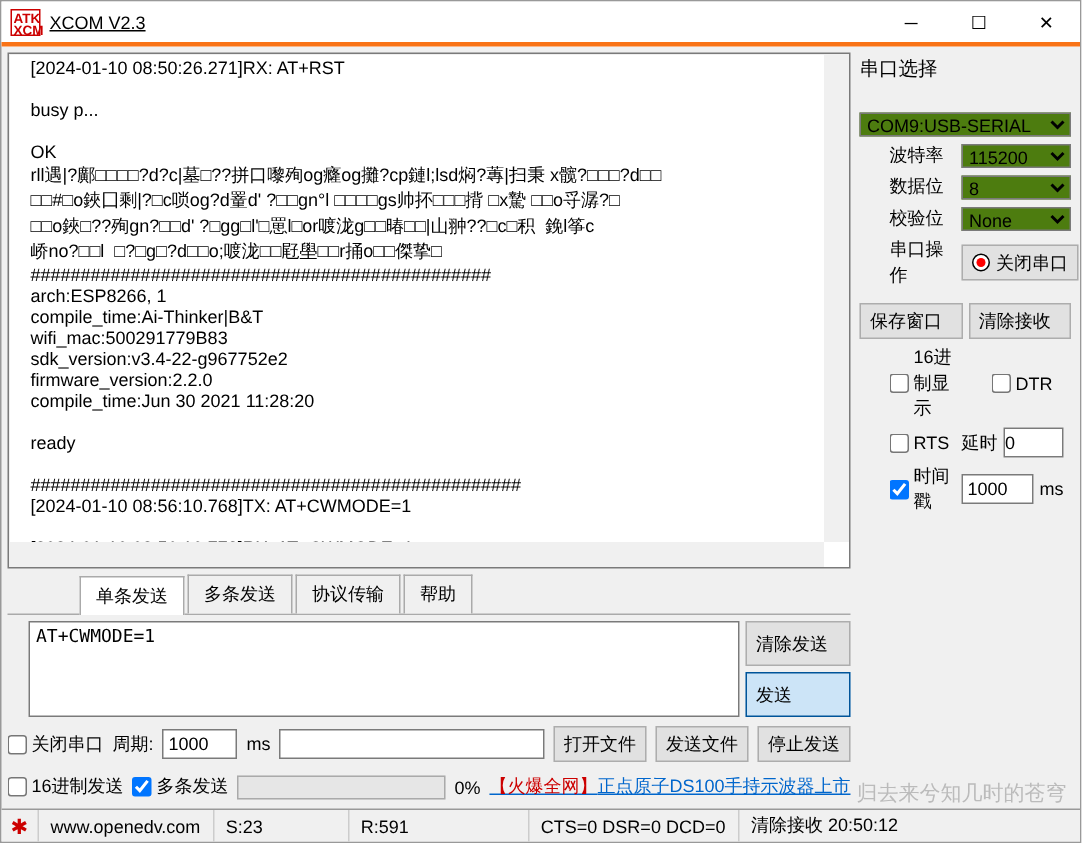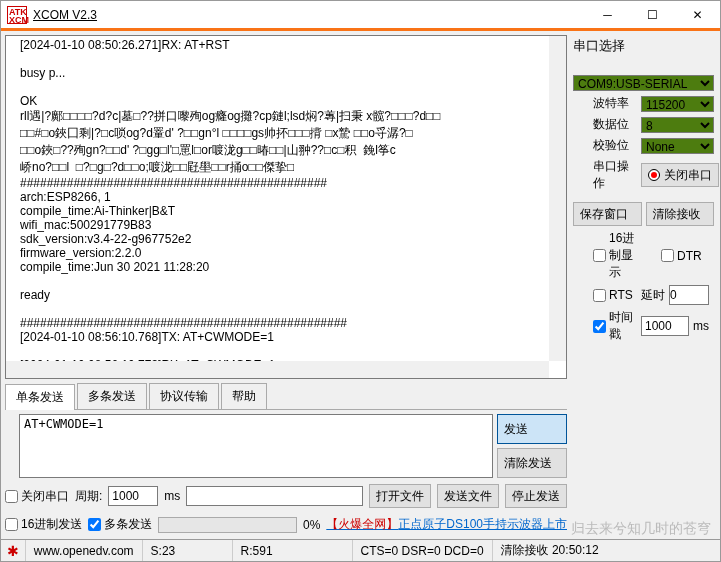--- a/index.html
+++ b/index.html
@@ -11,21 +11,21 @@
 .titlebar .spacer { flex: 1; }
 .winbtns { display: flex; }
 .winbtn { width: 45px; height: 30px; display: flex; align-items: center; justify-content: center; cursor: pointer; }
 .content { flex: 1; display: flex; padding: 4px; gap: 4px; overflow: hidden; }
 .left { flex: 1; display: flex; flex-direction: column; gap: 4px; }
 .terminal { flex: 1; background: #fff; border: 1px solid #7a7a7a; font-family: "NSimSun", "SimSun", monospace; font-size: 12px; padding: 2px 14px; overflow: auto; position: relative; white-space: pre-wrap; word-break: break-all; }
 .terminal .scrollv { position: absolute; right: 0; top: 0; bottom: 17px; width: 17px; background: #f0f0f0; }
 .terminal .scrollh { position: absolute; left: 0; right: 17px; bottom: 0; height: 17px; background: #f0f0f0; }
 .tabs { display: flex; border-bottom: 1px solid #aaa; background: #f0f0f0; }
 .tab { padding: 4px 10px; border: 1px solid #aaa; border-bottom: none; background: #f0f0f0; margin-right: 2px; cursor: pointer; }
-.tab.active { background: #fff; position: relative; top: 1px; }
+.tab.active { background: #fff; position: relative; top: 1px; margin-left: 48px; }
 .sendarea { display: flex; gap: 4px; margin-left: 14px; }
 .sendinput { flex: 1; height: 64px; background: #fff; border: 1px solid #7a7a7a; padding: 2px 4px; font-family: monospace; resize: none; }
 .sendbtns { display: flex; flex-direction: column; gap: 4px; width: 70px; }
 .btn { height: 24px; border: 1px solid #adadad; background: #e1e1e1; cursor: pointer; display: flex; align-items: center; padding: 0 6px; white-space: nowrap; }
 .btn.primary { background: #cce4f7; border-color: #005499; }
 .optrow { display: flex; align-items: center; gap: 6px; padding: 2px 0; }
 .optrow input[type=text] { width: 50px; height: 20px; border: 1px solid #7a7a7a; padding: 0 3px; }
 .progressbar { flex: 1; height: 16px; border: 1px solid #aaa; background: #e6e6e6; }
 .adlink { color: #0066cc; text-decoration: underline; cursor: pointer; white-space: nowrap; }
 .adlink .hot { color: #c00; }
@@ -93,22 +93,22 @@
       <div class="tabs">
         <div class="tab active">单条发送</div>
         <div class="tab">多条发送</div>
         <div class="tab">协议传输</div>
         <div class="tab">帮助</div>
       </div>
 
       <div class="sendarea">
         <textarea class="sendinput" style="">AT+CWMODE=1</textarea>
         <div class="sendbtns">
+          <button class="btn" style="height:30px">清除发送</button>
           <button class="btn primary" style="height:30px">发送</button>
-          <button class="btn" style="height:30px">清除发送</button>
         </div>
       </div>
 
       <div class="optrow">
         <label class="chk">
             <input type="checkbox" style="">
             <span>关闭串口</span>
           </label>
         <span>周期:</span>
         <input type="text" value="1000" style="">

